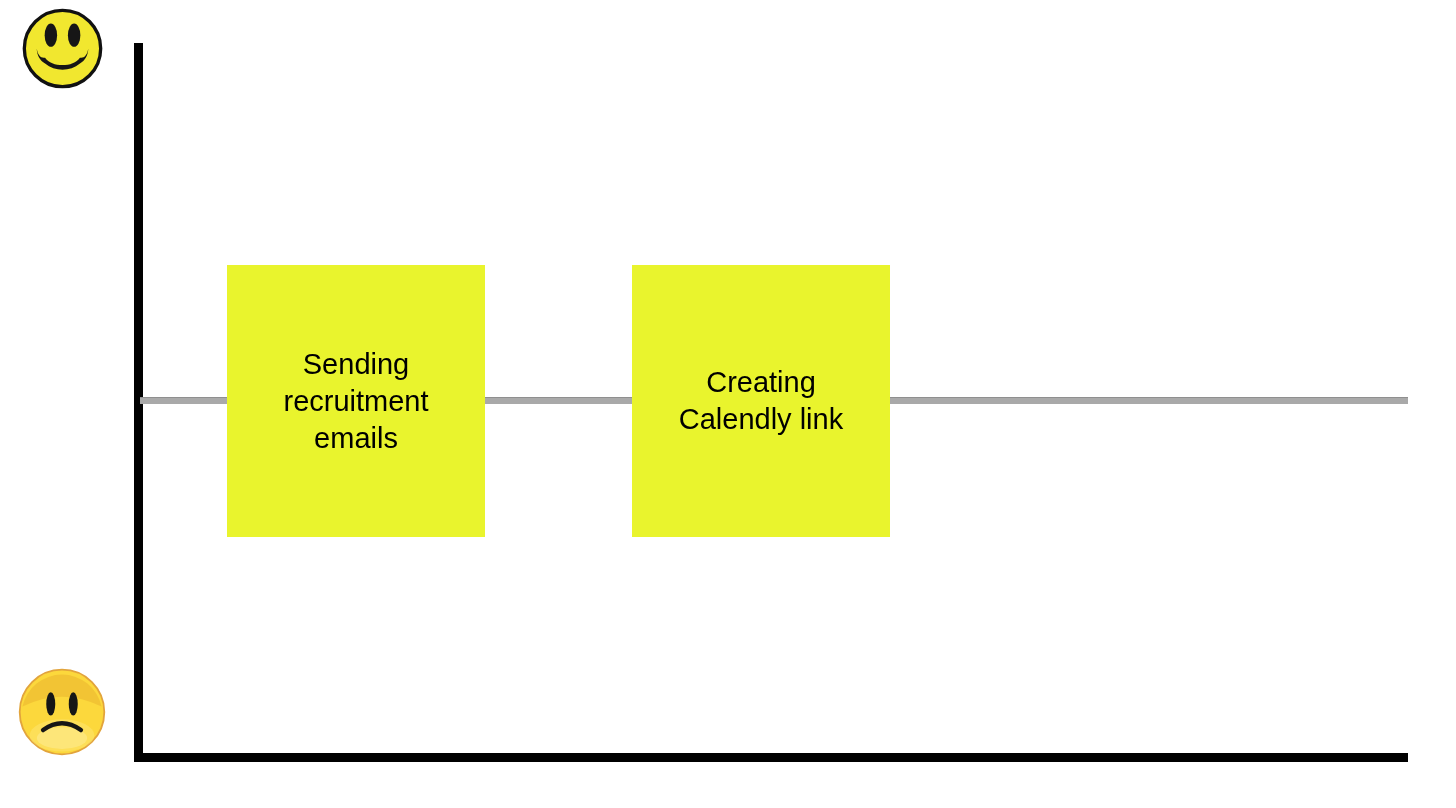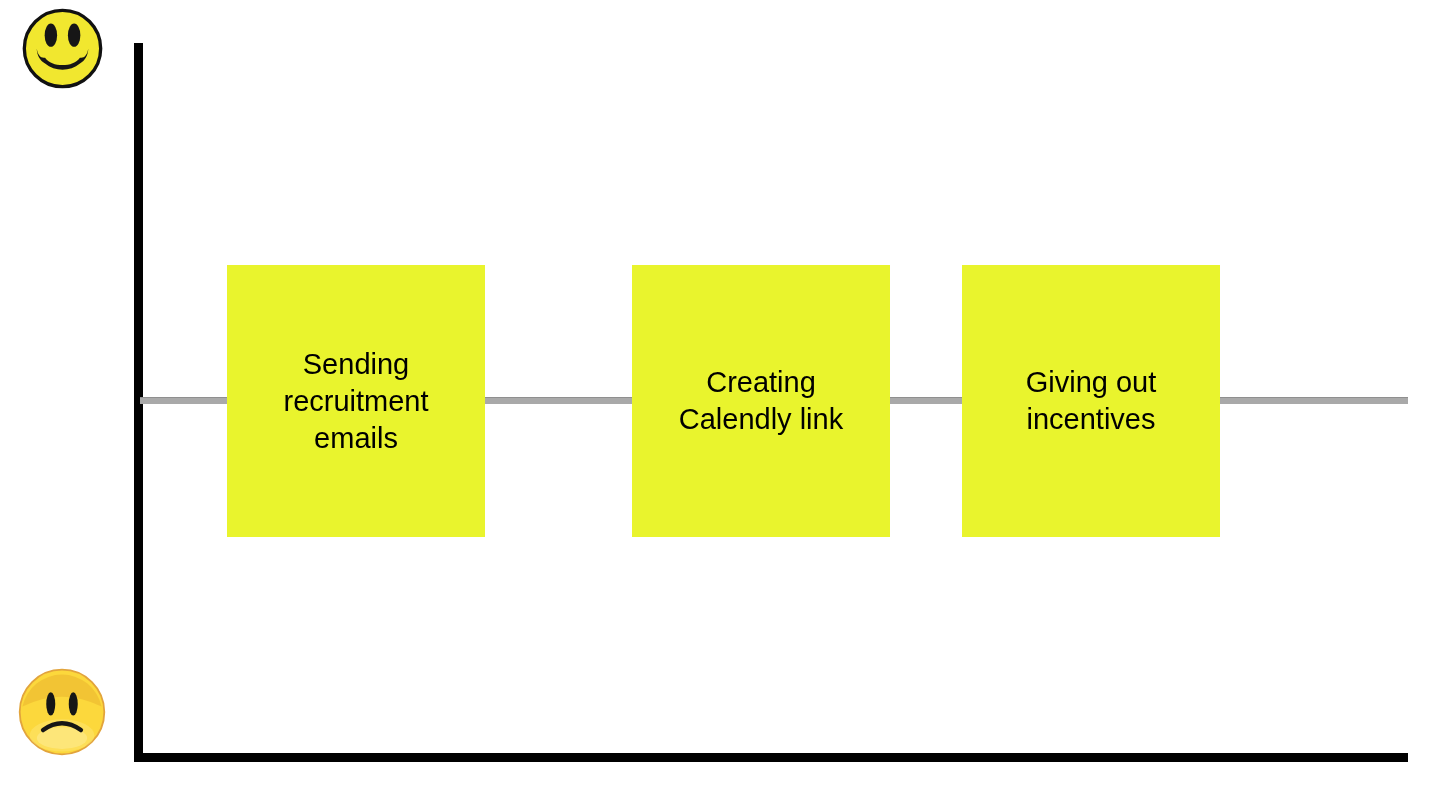--- a/index.html
+++ b/index.html
@@ -90,23 +90,20 @@
   <div class="abs baseline" style="background: rgb(169, 169, 169);"></div>
 
   <div id="note-1" class="abs note" style="background: rgb(233, 244, 45);">
     <div class="note-label">Sending recruitment emails</div>
   </div>
 
   <div id="note-2" class="abs note" style="background: rgb(233, 244, 45);">
     <div class="note-label">Creating Calendly link</div>
   </div>
 
-  <div id="note-3" class="abs note" style="background: rgb(233, 244, 45);">
-    <div class="note-label">Giving out incentives</div>
-  </div>
 
   <div id="happy-face" class="abs face">
     <svg viewBox="0 0 100 100" xmlns="http://www.w3.org/2000/svg" aria-hidden="true">
       <circle cx="50" cy="50" r="46" stroke="#111111" stroke-width="4" fill="#f1e72f"></circle>
       <ellipse cx="36" cy="34" rx="7.5" ry="14" fill="#161616"></ellipse>
       <ellipse cx="64" cy="34" rx="7.5" ry="14" fill="#161616"></ellipse>
       <path d="M19 50 C20 58 24 62 29 61 C37 73 63 73 71 61 C76 62 80 58 81 50 C81 58 77 65 71 68 C59 78 41 78 29 68 C23 65 19 58 19 50 Z" fill="#161616"></path>
     </svg>
   </div>
 

